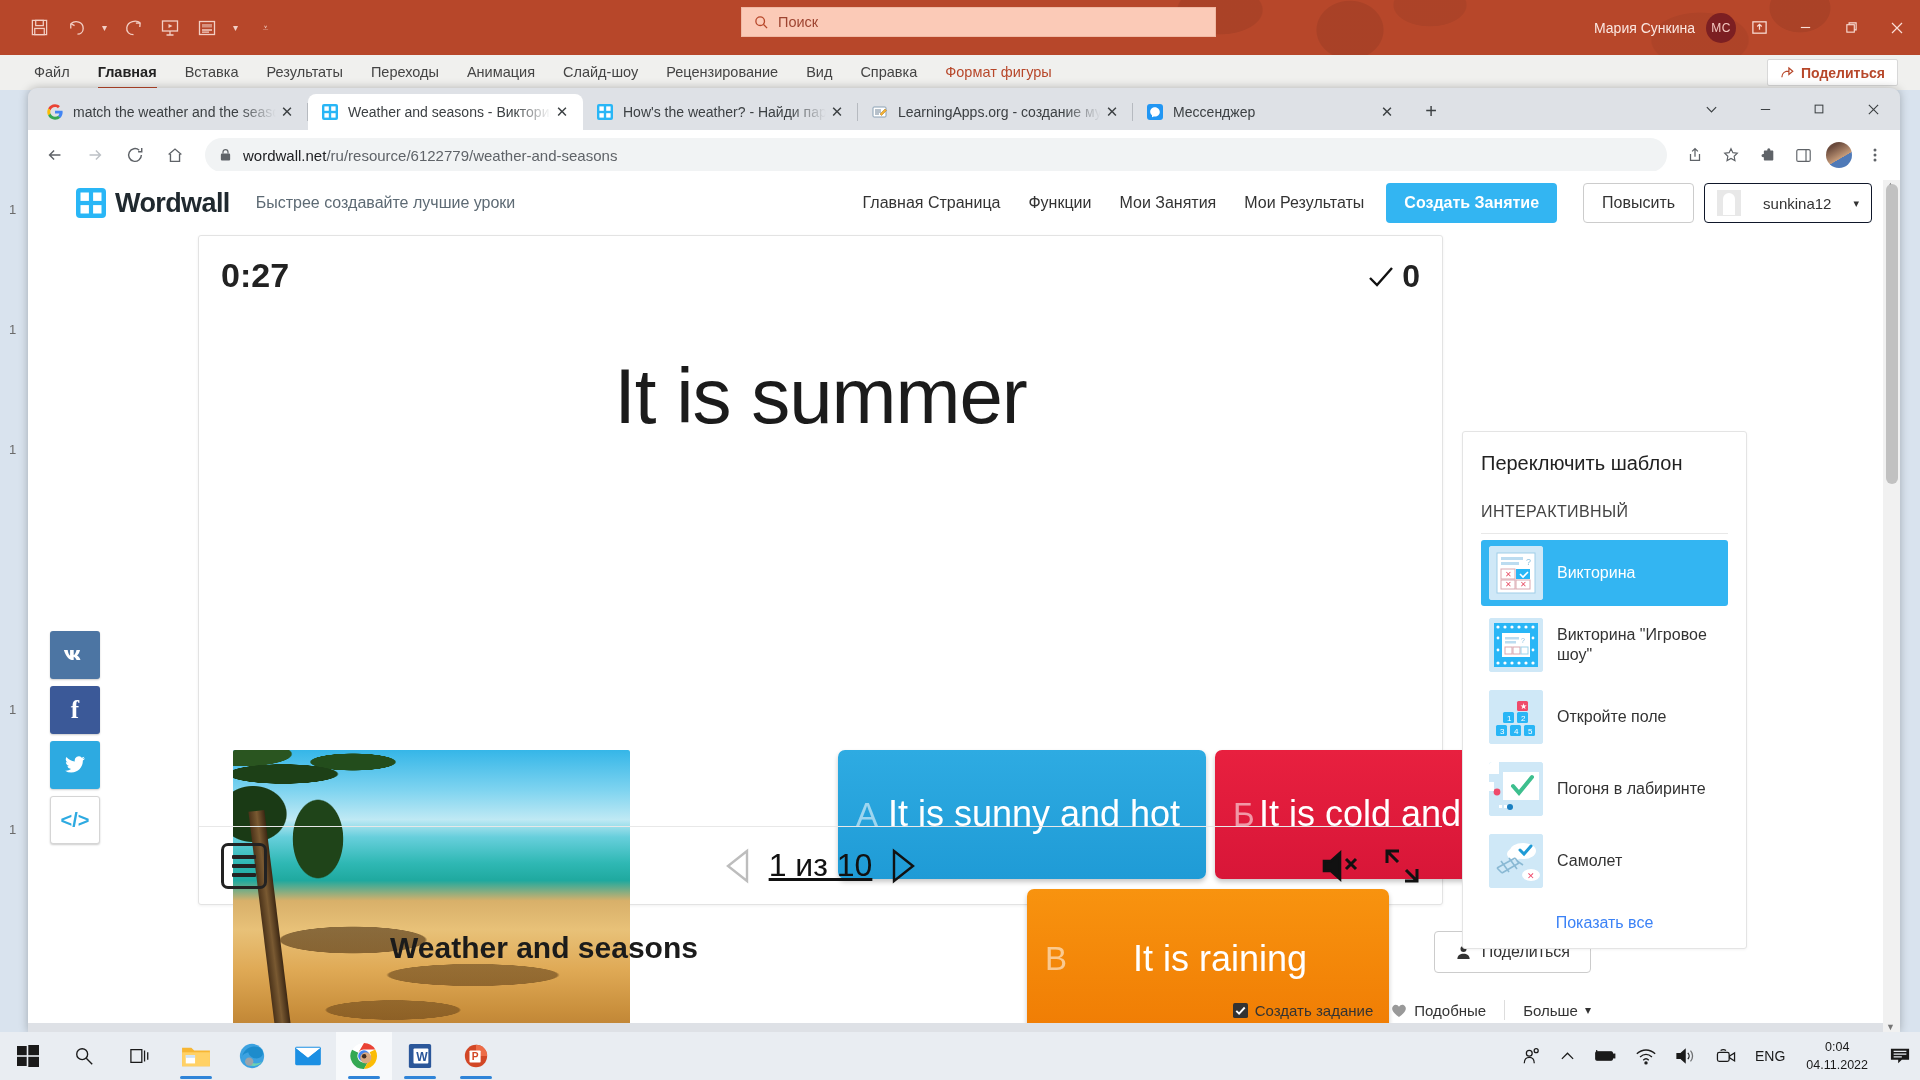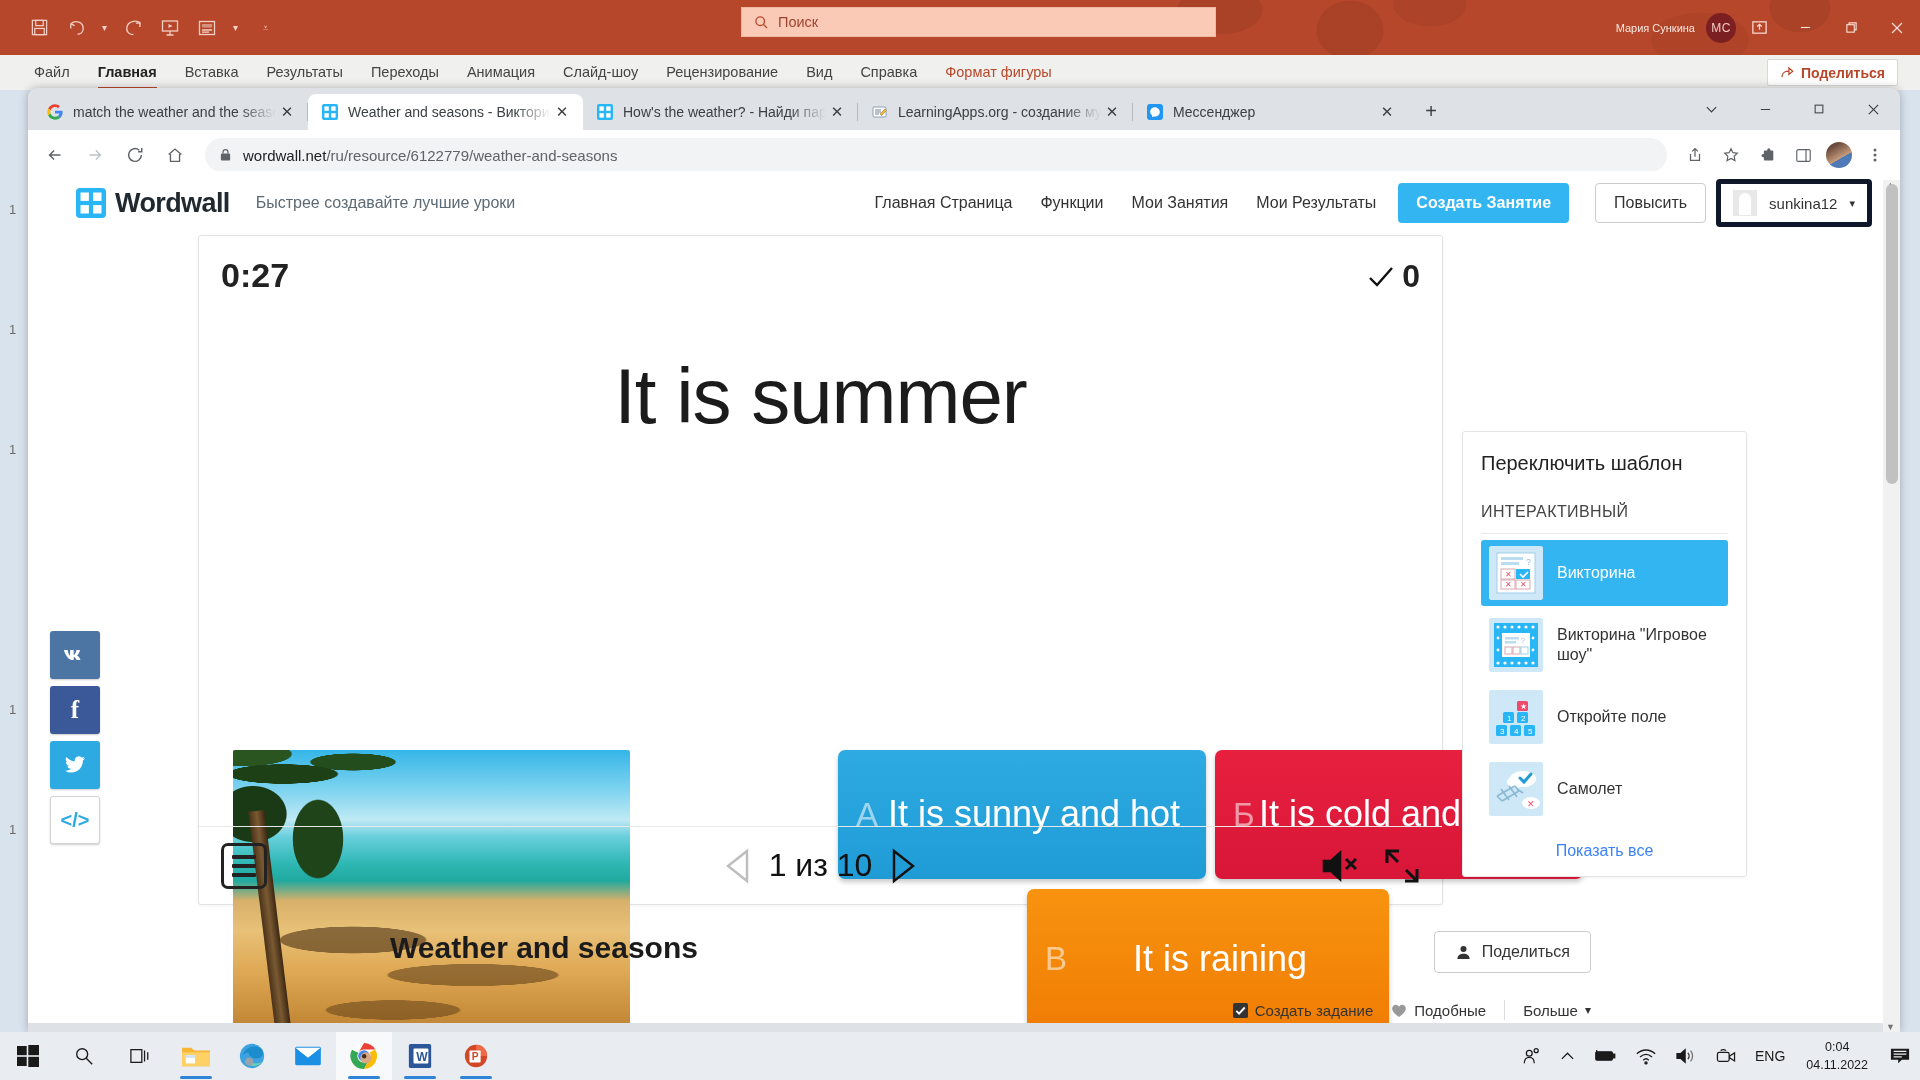--- a/index.html
+++ b/index.html
@@ -37,21 +37,21 @@
   .ppt-search{
     position:absolute; left:741px; top:7px; width:475px; height:30px;
     background:#fbcab7; border:1px solid #f0b9a4; display:flex; align-items:center;
     padding-left:12px; gap:9px; z-index:3; cursor:text;
   }
   .ppt-search .mag{ color:#b7472a; font-size:15px; display:block; line-height:1;}
   .ppt-search .ph{ color:#9e4430; font-size:14.5px; }
   .ppt-right{
     position:absolute; right:0; top:0; height:55px; display:flex; align-items:center; z-index:3;
   }
-  .ppt-user{ color:#fbe7e1; font-size:11px; margin-right:11px;}
+  .ppt-user{ color:#fbe7e1; font-size:14px; margin-right:11px;}
   .ppt-avatar{
     width:30px;height:30px;border-radius:50%;background:#7c1f22;color:#f4c8c0;
     display:flex;align-items:center;justify-content:center;font-size:12px; letter-spacing:.3px;
   }
   .ppt-icobtn{width:46px;height:55px;display:flex;align-items:center;justify-content:center;color:#fadfd7;cursor:pointer;}
 
   .ppt-ribbon{
     position:absolute; left:0; top:55px; width:1920px; height:35px;
     background:#f0f0ee; display:flex; align-items:center; padding-left:20px; gap:0px;
   }
@@ -123,22 +123,22 @@
   .ww-nav a{ font-size:16px; color:#333; padding:0 14px; text-decoration:none; cursor:pointer; white-space:nowrap;}
   .btn-blue{
     background:#33b5f2; color:#fff; font-size:16px; font-weight:bold; padding:11px 18px;
     border-radius:4px; margin-left:8px; cursor:pointer; white-space:nowrap;
   }
   .btn-white{
     background:#fff; color:#333; font-size:16px; padding:10px 18px; border:1px solid #ccc;
     border-radius:4px; margin-left:26px; cursor:pointer; white-space:nowrap;
   }
   .btn-user{
-    background:#fff; color:#333; font-size:15px; padding:6px 12px; border:5px solid #0f172a;
-    border-radius:4px; margin-left:10px; cursor:pointer; display:flex; align-items:center; gap:12px;
+    background:#fff; color:#333; font-size:15px; padding:6px 12px; border:1px solid #0f172a;
+    border-radius:4px; margin-left:10px; cursor:pointer; display:flex; align-items:center; gap:22px;
   }
   .user-pic{ width:24px;height:26px;background:#e8e8e8; position:relative; overflow:hidden;}
   .user-pic::after{content:"";position:absolute;left:6px;top:3px;width:12px;height:22px;border-radius:6px 6px 0 0;background:#fff;}
 
   .content-wrap{ display:flex; padding:0 0 0 0; }
   .stage-col{ width:1245px; margin-left:170px; }
   .stage{
     background:#fff; border:1px solid #e3e3e3; border-radius:3px;
     width:1245px; height:670px; position:relative;
     box-shadow:0 1px 3px rgba(0,0,0,.06);
@@ -199,21 +199,21 @@
   .stage-bottom{
     position:absolute; left:0; right:0; bottom:0; height:78px; border-top:1px solid #e8e8e8;
     display:flex; align-items:center; justify-content:center; position:absolute;
   }
   .sb-menu{
     position:absolute; left:22px; width:46px;height:46px; border:3px solid #222; border-radius:7px;
     display:flex; flex-direction:column; align-items:center; justify-content:center; gap:5px; cursor:pointer;
   }
   .sb-menu i{ display:block; width:24px;height:4px;background:#222;border-radius:1px;}
   .pager{ display:flex; align-items:center; gap:16px; font-size:32px; color:#111;
-    font-family:"Liberation Sans Narrow","Liberation Sans",sans-serif; font-weight:normal;}
+    font-family:"Liberation Sans Narrow","Liberation Sans",sans-serif; font-weight:normal;text-decoration:underline;}
   .pager .arrow{ cursor:pointer; display:flex; align-items:center;}
   .sb-right{ position:absolute; right:20px; display:flex; align-items:center; gap:20px;}
 
   .meta{ width:1245px; margin-left:170px; padding:26px 22px 0 22px; position:relative;}
   .meta-title{ font-size:30px; font-weight:bold; color:#1b1b1b;
     font-family:"Liberation Sans Narrow","Liberation Sans",sans-serif;}
   .meta-by{ margin-top:14px; font-size:14px; color:#555;}
   .meta-by b{ color:#1b1b1b; font-size:16px; }
   .meta-share{
     position:absolute; right:22px; top:26px; background:#fff; border:1px solid #ccc; border-radius:4px;
@@ -791,20 +791,36 @@
               <text x="11" y="44" font-size="8" fill="#fff">3</text>
             <rect x="21" y="35" width="11" height="11" rx="1.5" fill="#29b6f6"></rect>
               <text x="25" y="44" font-size="8" fill="#fff">4</text>
             <rect x="35" y="35" width="11" height="11" rx="1.5" fill="#29b6f6"></rect>
               <text x="39" y="44" font-size="8" fill="#fff">5</text>
           </svg>
         </span>
         <span class="tpl-label">Откройте поле</span>
       </div>
 
+      <div class="tpl">
+        <span class="tpl-thumb">
+          <svg width="54" height="54" viewBox="0 0 54 54">
+              <rect width="54" height="54" fill="#cfe8f7"></rect>
+            <rect x="0" y="0" width="10" height="12" fill="#fff"></rect>
+            <rect x="14" y="10" width="36" height="28" fill="#fff"></rect>
+            <path d="M24 24 l6 7 l13 -16" stroke="#3dbf8e" stroke-width="4" fill="none" stroke-linecap="round"></path>
+            <circle cx="8" cy="30" r="3.4" fill="#ef4a6b"></circle>
+              <rect x="0" y="20" width="5" height="9" fill="#fff"></rect>
+            <circle cx="21" cy="45" r="3" fill="#1a7fc1"></circle>
+              <rect x="10" y="43" width="3" height="3" fill="#fff"></rect>
+              <rect x="15" y="43" width="3" height="3" fill="#fff"></rect>
+          </svg>
+        </span>
+        <span class="tpl-label">Погоня в лабиринте</span>
+      </div>
 
       <div class="tpl">
         <span class="tpl-thumb">
           <svg width="54" height="54" viewBox="0 0 54 54">
               <rect width="54" height="54" fill="#cfe8f7"></rect>
             <ellipse cx="34" cy="17" rx="13" ry="8" fill="#fff"></ellipse>
               <ellipse cx="26" cy="20" rx="8" ry="6" fill="#fff"></ellipse>
             <path d="M31 16 l4 4 l7 -8" stroke="#1f9bd6" stroke-width="3" fill="none" stroke-linecap="round"></path>
             <ellipse cx="42" cy="41" rx="9" ry="6" fill="#fff"></ellipse>
               <text x="38" y="45" font-size="9" fill="#ef4a6b">✕</text>

